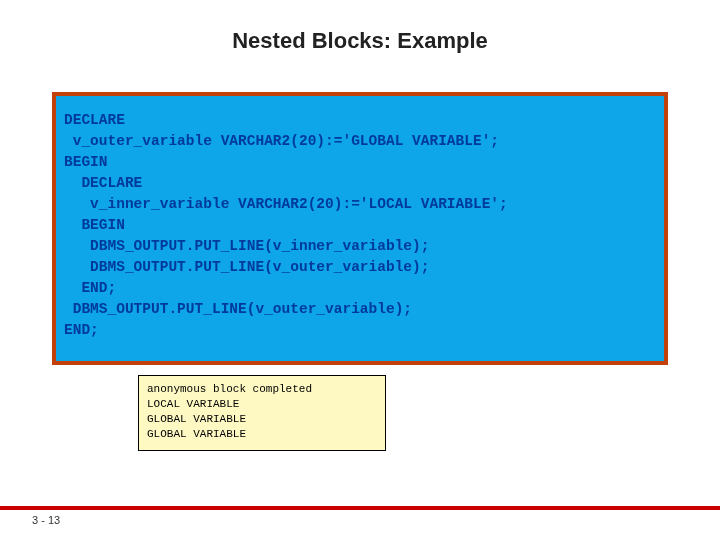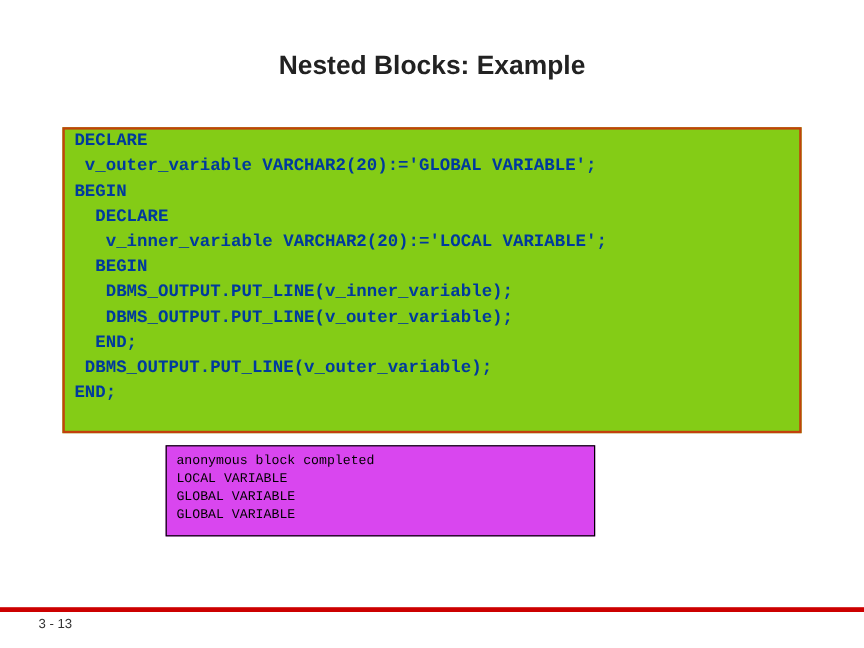--- a/index.html
+++ b/index.html
@@ -9,40 +9,40 @@
     background: #ffffff;
     font-family: Arial, Helvetica, sans-serif;
     position: relative;
     overflow: hidden;
   }
   .slide-title {
     text-align: center;
     font-size: 22px;
     font-weight: bold;
     color: #222;
-    padding-top: 42px;
+    padding-top: 28px;
     padding-bottom: 18px;
   }
   .code-box {
     margin: 20px 52px 0 52px;
-    border: 2px solid #c2410c;
-    background: #84cc16;
-    padding: 0 8px 20px 8px;
+    border: 4px solid #c2410c;
+    background: #0ea5e9;
+    padding: 14px 8px 20px 8px;
     font-family: "Courier New", Courier, monospace;
     font-size: 14.5px;
     font-weight: bold;
     color: #003a9d;
     line-height: 1.45;
     white-space: pre;
   }
   .output-box {
     margin: 10px 0 0 138px;
-    width: 358px;
+    width: 248px;
     border: 1px solid #000;
-    background: #d946ef;
+    background: #fef9c3;
     padding: 6px 8px 8px 8px;
     font-family: "Courier New", Courier, monospace;
     font-size: 11px;
     color: #000;
     line-height: 1.35;
     white-space: pre;
   }
   .red-bar {
     position: absolute;
     left: 0;

